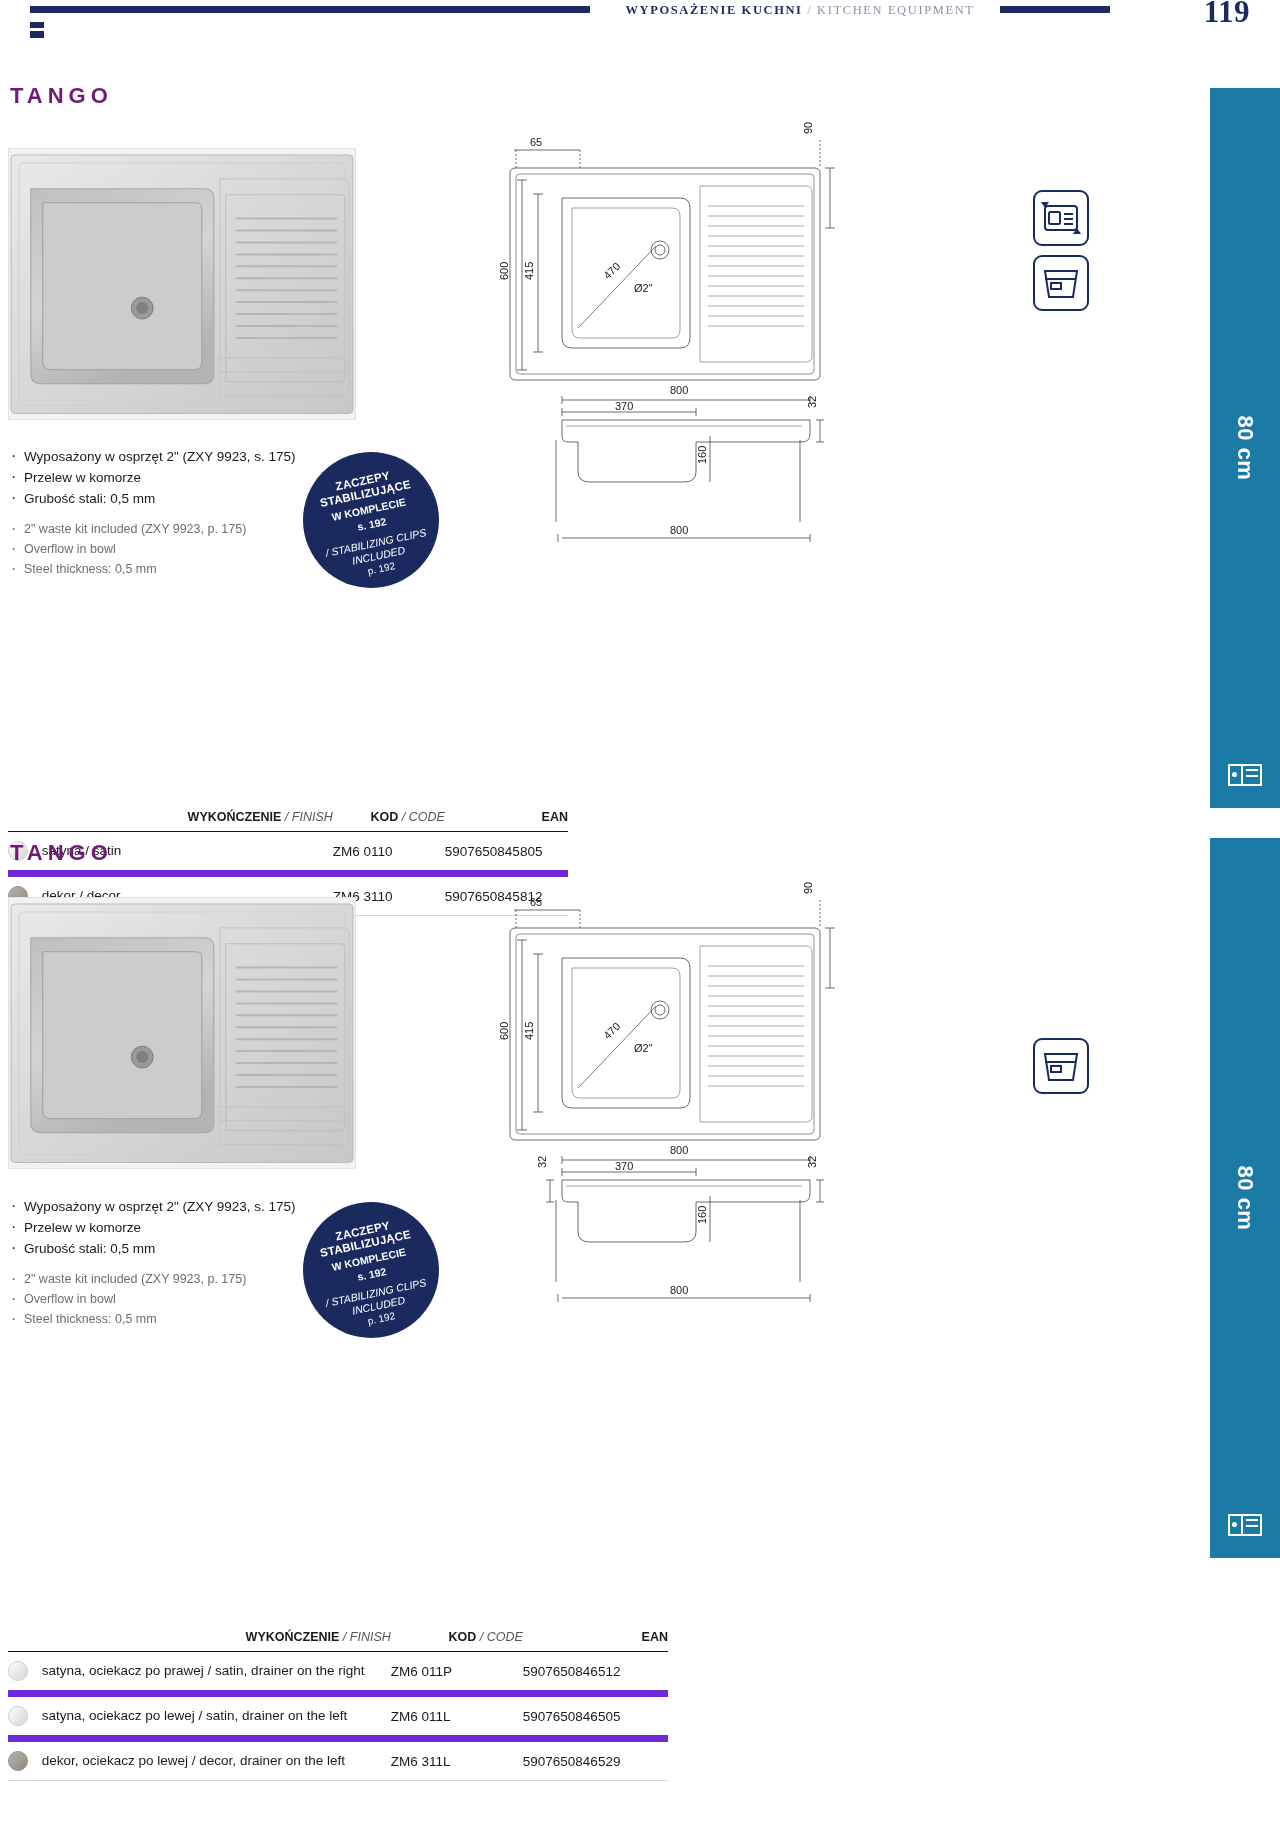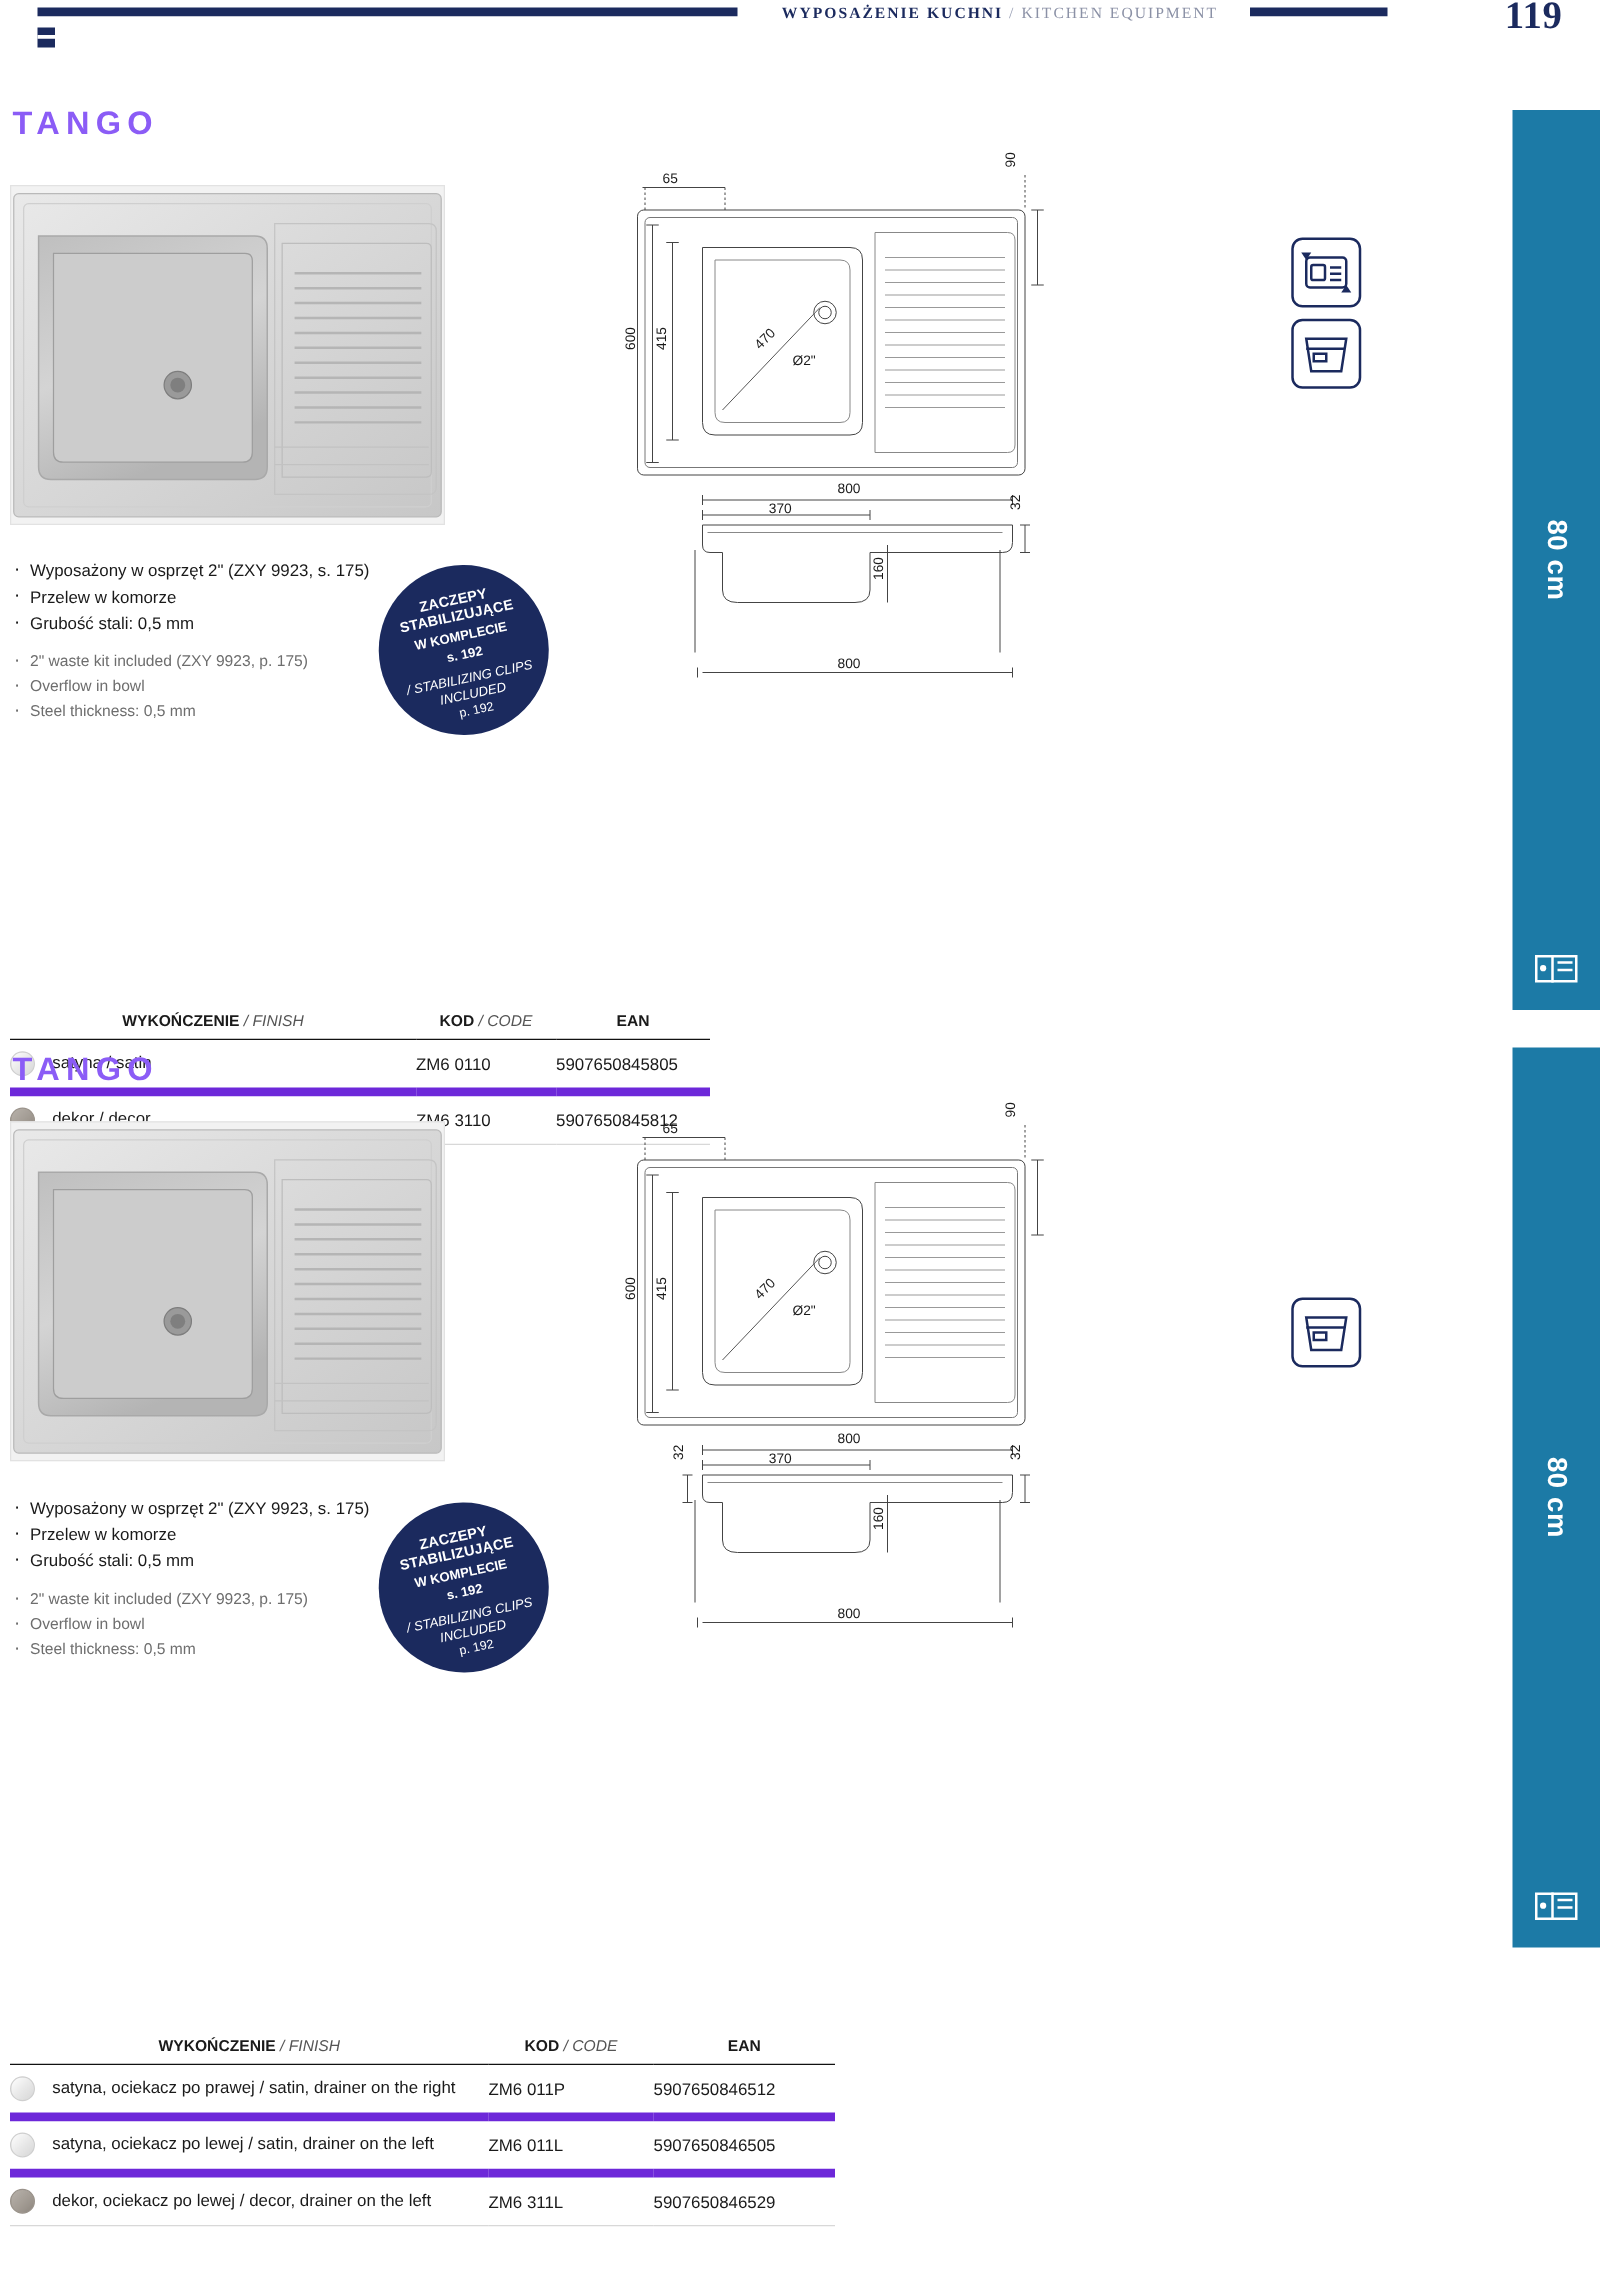--- a/index.html
+++ b/index.html
@@ -104,24 +104,24 @@
   }
   .sink-pictogram .dot {
     position:absolute; left:4px; top:8px; width:5px; height:5px; background:#ffffff; border-radius:50%;
   }
   .sink-pictogram .line1 { position:absolute; right:4px; top:5px; width:12px; height:2px; background:#ffffff;}
   .sink-pictogram .line2 { position:absolute; right:4px; top:11px; width:12px; height:2px; background:#ffffff;}
 
   
   .product-title {
     position: absolute;
-    font-size: 26px;
+    font-size: 22px;
     font-weight: bold;
     letter-spacing: 5px;
-    color: #8b5cf6;
+    color: #701a75;
   }
   #title-1 { left: 10px; top: 83px; }
   #title-2 { left: 10px; top: 840px; }
 
   
   .photo {
     position: absolute;
     background: #f2f2f2;
     border: 1px solid #e2e2e2;
   }
@@ -186,21 +186,21 @@
 
   
   .spec-table {
     position: absolute;
     border-collapse: collapse;
     font-size: 13.5px;
   }
   #table-1 { left: 8px; top: 810px; width: 560px; }
   #table-2 { left: 8px; top: 1630px; width: 660px; }
   .spec-table thead th {
-    text-align: center;
+    text-align: right;
     font-weight: normal;
     padding: 0 0 7px 0;
     border-bottom: 1.5px solid #111;
     font-size: 12.5px;
     white-space: nowrap;
   }
   .spec-table thead th b { font-weight: bold; }
   .spec-table thead th i { font-style: italic; color:#555; }
   .spec-table tbody td {
     padding: 9px 0;

